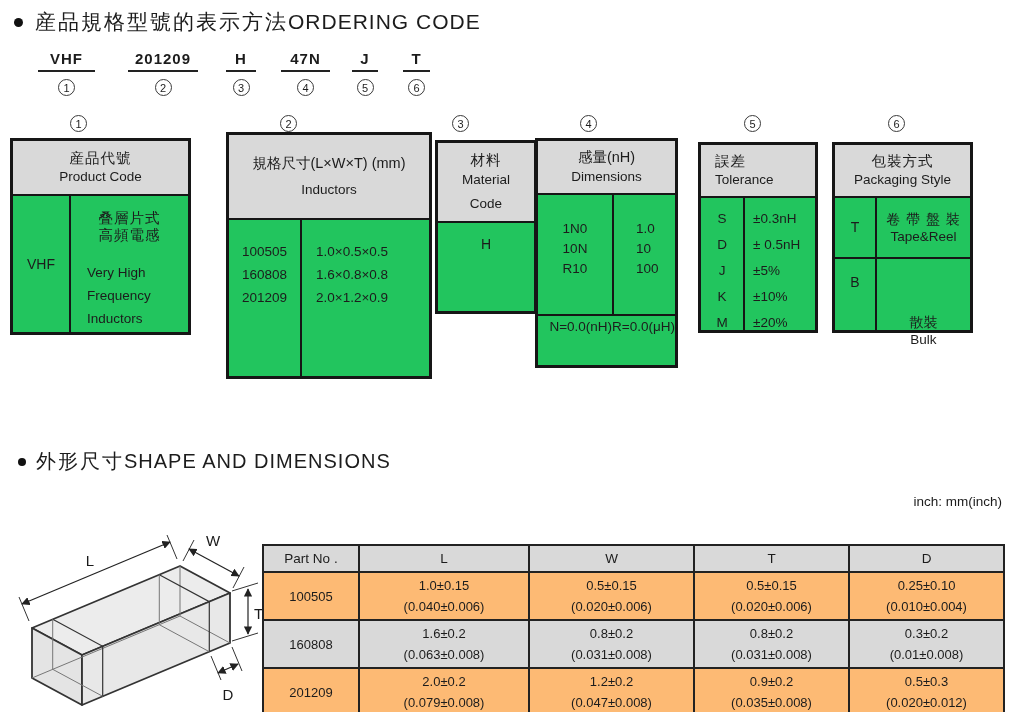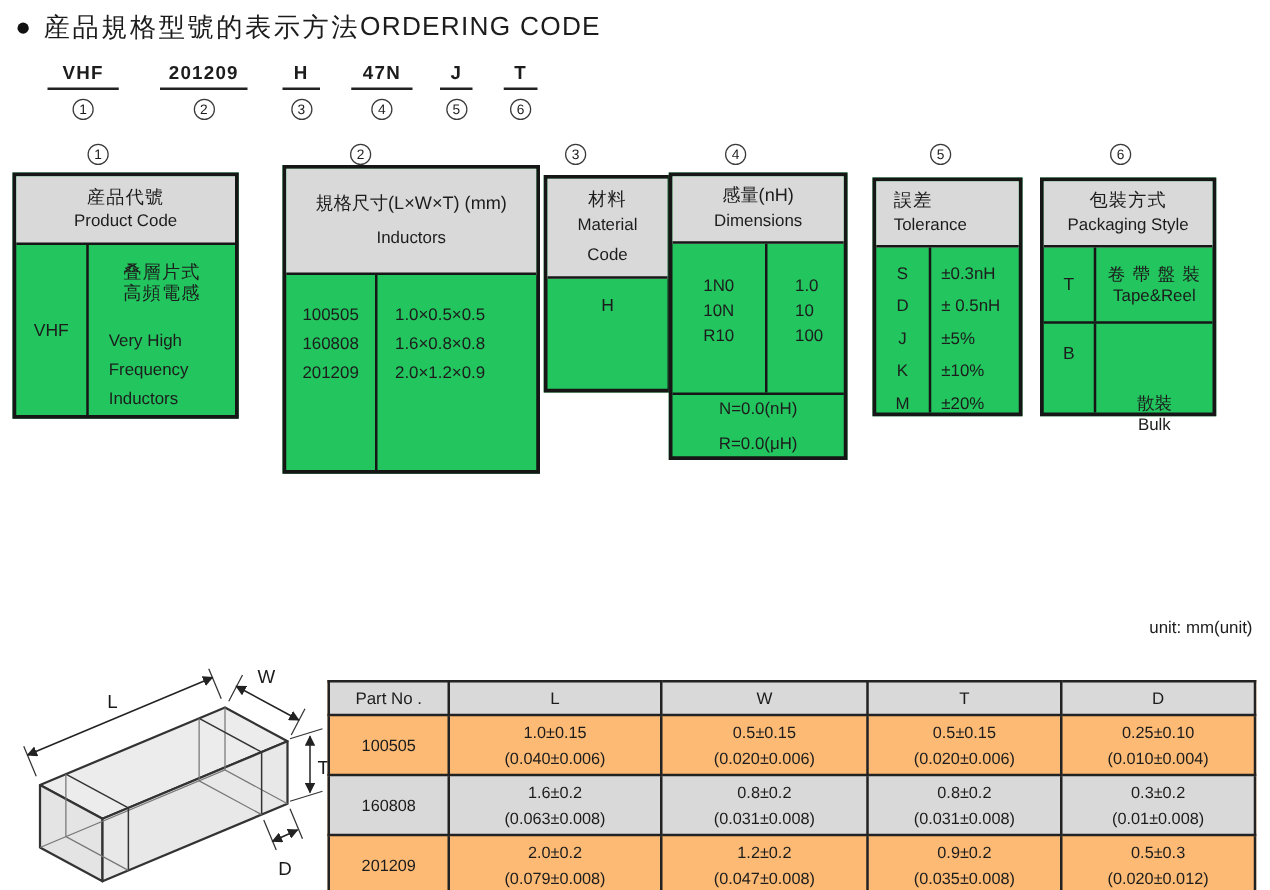--- a/index.html
+++ b/index.html
@@ -159,21 +159,21 @@
         <div>1N0</div>
         <div>10N</div>
         <div>R10</div>
       </div>
       <div style="flex:1; padding:24px 0 0 22px; line-height:20px; font-size:13.5px;">
         <div>1.0</div>
         <div>10</div>
         <div>100</div>
       </div>
     </div>
-    <div style="flex:1; display:flex; flex-direction:column; justify-content:space-between; text-align:center; line-height:21px; font-size:13.5px;">
+    <div style="flex:1; display:flex; flex-direction:row; justify-content:flex-end; text-align:center; line-height:21px; font-size:13.5px;">
       <div>N=0.0(nH)</div>
       <div>R=0.0(μH)</div>
     </div>
   </div>
 
   <div class="box" style="left:698px; top:142px; width:120px; height:191px;">
     <div class="bhead left" style="height:51px;">
       <div class="cjk">誤差</div>
       <div class="lat">Tolerance</div>
     </div>
@@ -209,22 +209,27 @@
     </div>
     <div class="bbody">
       <div class="vdiv" style="width:42px; text-align:center; padding-top:14px; font-size:14px;">B</div>
       <div style="flex:1; text-align:center; padding-top:12px; line-height:17px;margin-top:43px;">
         <div style="font-size:14px;">散裝</div>
         <div style="font-size:13.5px;">Bulk</div>
       </div>
     </div>
   </div>
 
-
-  <div class="unitnote" style="right:14px; top:494px;">unit: mm(unit)</div>
+  <div class="h1" style="left:18px; top:448px;">
+    <span class="dot sm"></span>
+    <span class="cn" style="font-size:20px;">外形尺寸</span>
+    <span class="en" style="font-size:20px;">SHAPE AND DIMENSIONS</span>
+  </div>
+
+  <div class="unitnote" style="right:14px; top:494px;">inch: mm(inch)</div>
 
   <svg class="shapesvg" style="left:10px; top:532px;" width="256" height="178" viewBox="0 0 256 178">
     <defs>
       <marker id="ah" viewBox="0 0 10 10" refX="9" refY="5" markerWidth="7" markerHeight="7" orient="auto-start-reverse">
         <path d="M0,0 L10,5 L0,10 z" fill="#222"></path>
       </marker>
     </defs>
 
     <g>
       <polygon points="22,96 170,34 220,61 72,123" fill="#ececec" stroke="#333" stroke-width="1.8" stroke-linejoin="round"></polygon>

